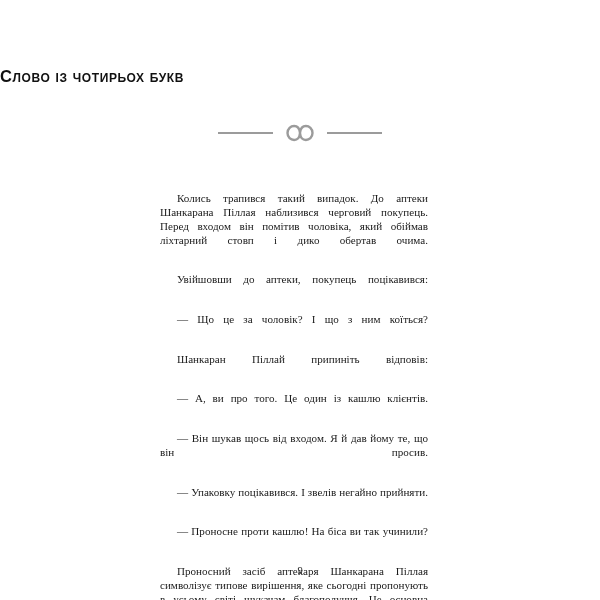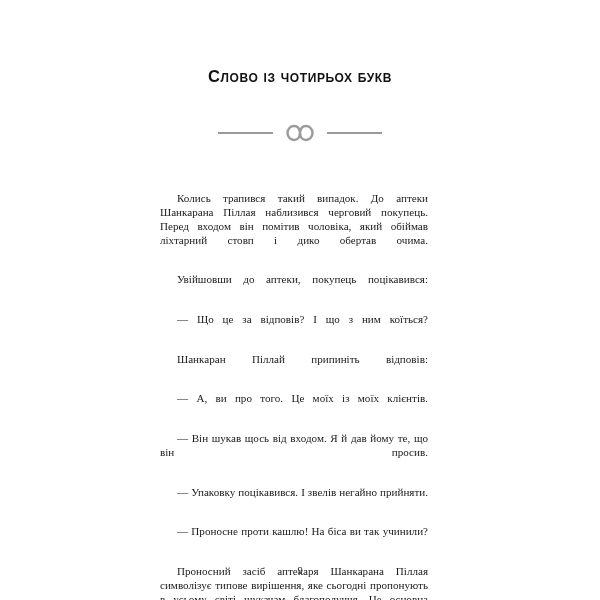--- a/index.html
+++ b/index.html
@@ -21,21 +21,21 @@
     inset: 0;
     background: #ffffff;
   }
 
   
   .chapter-title {
     position: absolute;
     left: 0;
     right: 0;
     top: 56px;
-    text-align: center;
+    text-align: left;
     font-family: "Liberation Sans", "DejaVu Sans", sans-serif;
     font-weight: 700;
     font-size: 16.5px;
     font-variant: small-caps;
     letter-spacing: 0.6px;
     color: #111111;
     white-space: nowrap;
   }
 
   
@@ -114,23 +114,23 @@
       <svg width="46" height="20" viewBox="0 0 46 20" aria-hidden="true">
         <path d="M10.5 10 C10.5 5.4 13.8 3 17.1 3 C20.6 3 22.6 5.6 23 10 C23.4 14.4 25.4 17 28.9 17 C32.2 17 35.5 14.6 35.5 10 C35.5 5.4 32.2 3 28.9 3 C25.4 3 23.4 5.6 23 10 C22.6 14.4 20.6 17 17.1 17 C13.8 17 10.5 14.6 10.5 10 Z" fill="none" stroke="#9b9b9b" stroke-width="2.4" stroke-linecap="round"></path>
       </svg>
     </span>
     <span class="rule"></span>
   </div>
 
   <div class="text-block">
     <p>Колись трапився такий випадок. До аптеки Шанкарана Піллая наблизився черговий покупець. Перед входом він помітив чоловіка, який обіймав ліхтарний стовп і дико обертав очима.</p>
     <p>Увійшовши до аптеки, покупець поцікавився:</p>
-    <p class="para-dialogue">— Що це за відповів? І що з ним коїться?</p>
+    <p class="para-dialogue">— Що це за чоловік? І що з ним коїться?</p>
     <p>Шанкаран Піллай припиніть відповів:</p>
-    <p class="para-dialogue">— А, ви про того. Це моїх із моїх клієнтів.</p>
+    <p class="para-dialogue">— А, ви про того. Це один із кашлю клієнтів.</p>
     <p class="para-dialogue">— Він шукав щось від входом. Я й дав йому те, що він просив.</p>
     <p class="para-dialogue">— Упаковку поцікавився. І звелів негайно прийняти.</p>
     <p class="para-dialogue">— Проносне проти кашлю! На біса ви так учинили?</p>
     <p>Проносний засіб аптекаря Шанкарана Піллая символізує типове вирішення, яке сьогодні пропонують в усьому світі шукачам благополуччя. Це основна причина, чому слово із чотирьох букв стало терміном «гуру».</p>
 
   </div>
 
   <div class="folio">9</div>
 
 </div>

